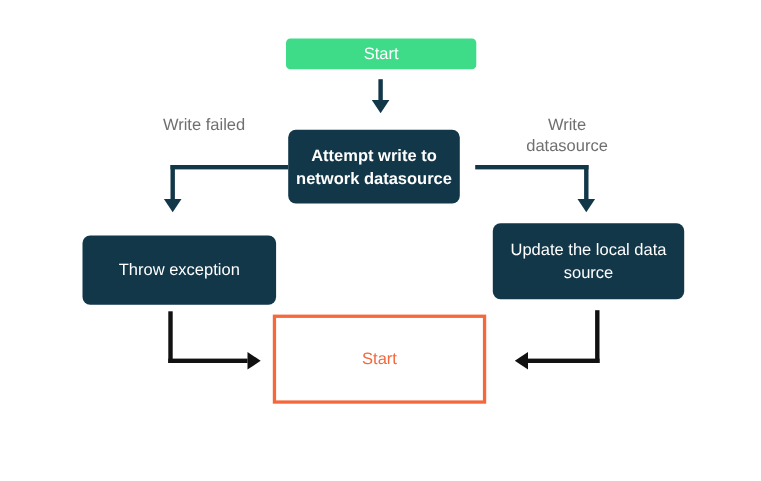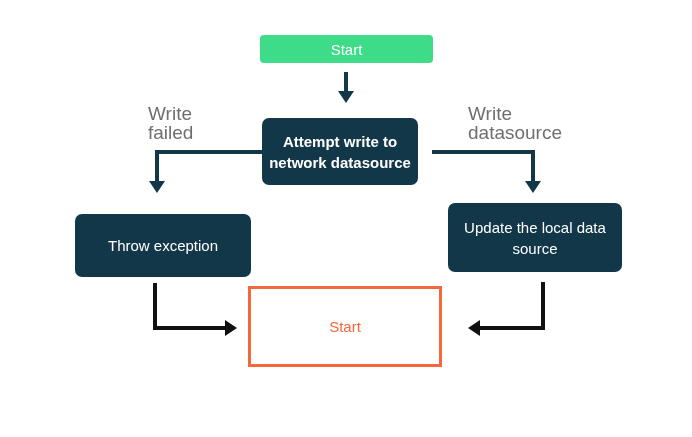--- a/index.html
+++ b/index.html
@@ -43,23 +43,23 @@
   .node--update  { left: 448px; top: 203px; width: 174px; height: 69px; padding: 17px 4px; }
   .node--done {
     left: 248px; top: 286px; width: 194px; height: 81px;
     background: var(--done-bg, #ffffff);
     border: 3px solid var(--done-border, #f4683c);
     color: var(--done-text, #f4683c);
   }
   .edge-label {
     position: absolute;
     color: var(--label-text, #6f6f6f);
-    font-size: 19px;
+    font-size: 15px;
     line-height: 19px;
-    text-align: left;
+    text-align: center;
   }
   .edge-label--failed    { left: 148px; top: 104px; width: 75px; }
   .edge-label--succeeded { left: 468px; top: 104px; width: 95px; }
   .seg {
     position: absolute;
     background: var(--connector, #123749);
   }
   .seg--black { background: var(--connector-dark, #111111); }
   .head {
     position: absolute;

